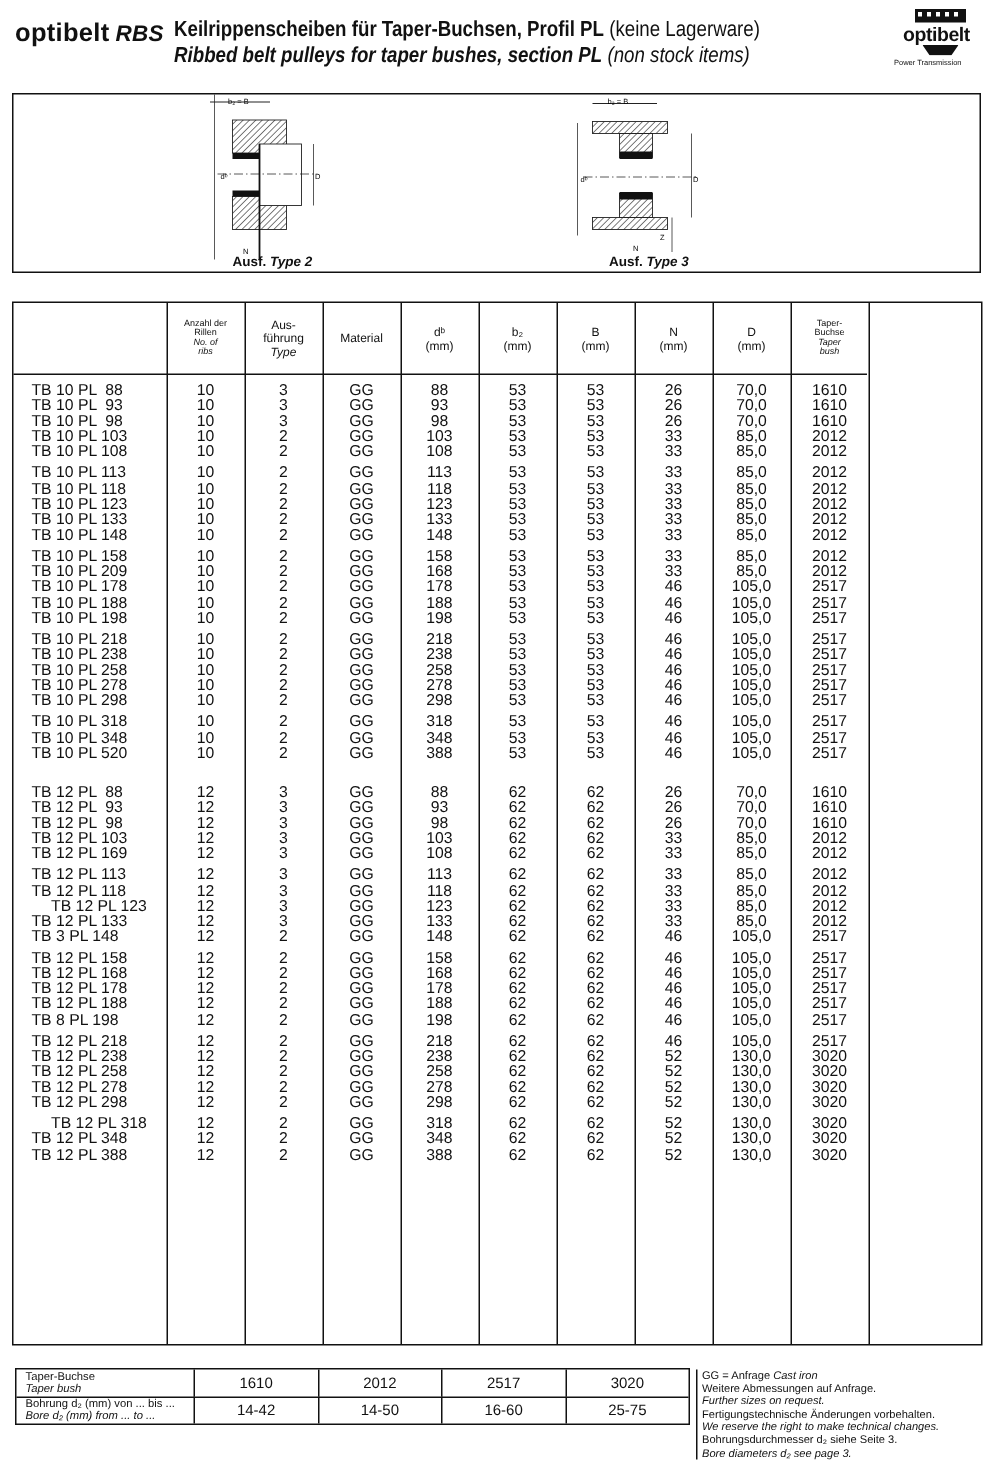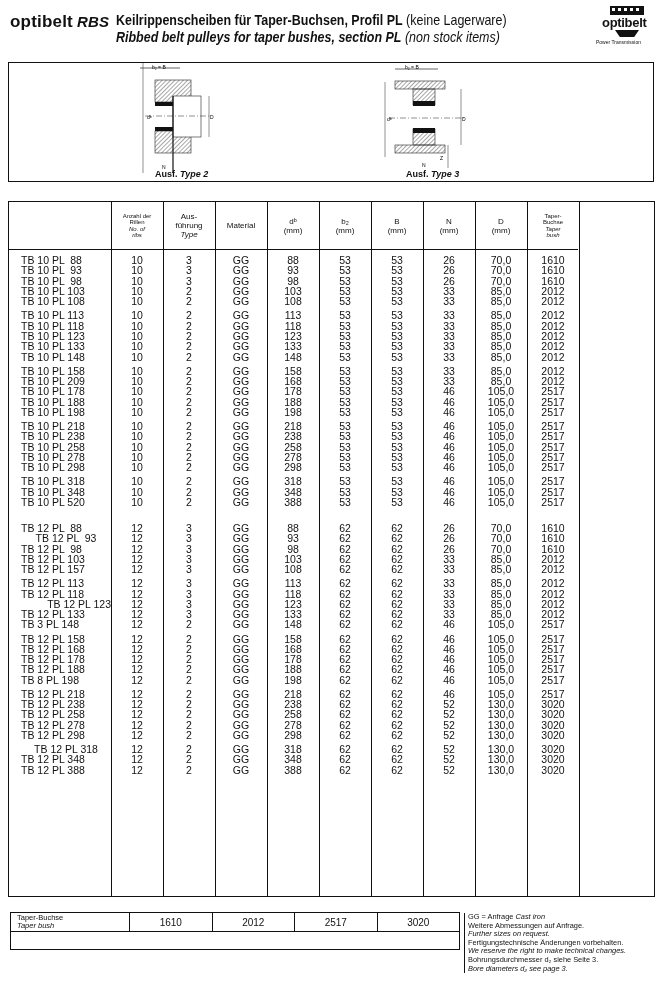--- a/index.html
+++ b/index.html
@@ -397,21 +397,21 @@
       <div class="cell" style="top: 320.9px; left: 12px; width: 90px; text-align: left;">TB 12 PL  88</div>
       <div class="cell" style="top: 320.9px; left: 102px; width: 52px; text-align: center;">12</div>
       <div class="cell" style="top: 320.9px; left: 154px; width: 52px; text-align: center;">3</div>
       <div class="cell" style="top: 320.9px; left: 206px; width: 52px; text-align: center;">GG</div>
       <div class="cell" style="top: 320.9px; left: 258px; width: 52px; text-align: center;">88</div>
       <div class="cell" style="top: 320.9px; left: 310px; width: 52px; text-align: center;">62</div>
       <div class="cell" style="top: 320.9px; left: 362px; width: 52px; text-align: center;">62</div>
       <div class="cell" style="top: 320.9px; left: 414px; width: 52px; text-align: center;">26</div>
       <div class="cell" style="top: 320.9px; left: 466px; width: 52px; text-align: center;">70,0</div>
       <div class="cell" style="top: 320.9px; left: 518px; width: 52px; text-align: center;">1610</div>
-      <div class="cell" style="top: 331.2px; left: 12px; width: 90px; text-align: center;">TB 12 PL  93</div>
+      <div class="cell" style="top: 331.2px; left: 12px; width: 90px; text-align: left;">TB 12 PL  93</div>
       <div class="cell" style="top: 331.2px; left: 102px; width: 52px; text-align: center;">12</div>
       <div class="cell" style="top: 331.2px; left: 154px; width: 52px; text-align: center;">3</div>
       <div class="cell" style="top: 331.2px; left: 206px; width: 52px; text-align: center;">GG</div>
       <div class="cell" style="top: 331.2px; left: 258px; width: 52px; text-align: center;">93</div>
       <div class="cell" style="top: 331.2px; left: 310px; width: 52px; text-align: center;">62</div>
       <div class="cell" style="top: 331.2px; left: 362px; width: 52px; text-align: center;">62</div>
       <div class="cell" style="top: 331.2px; left: 414px; width: 52px; text-align: center;">26</div>
       <div class="cell" style="top: 331.2px; left: 466px; width: 52px; text-align: center;">70,0</div>
       <div class="cell" style="top: 331.2px; left: 518px; width: 52px; text-align: center;">1610</div>
       <div class="cell" style="top: 341.5px; left: 12px; width: 90px; text-align: left;">TB 12 PL  98</div>
@@ -427,21 +427,21 @@
       <div class="cell" style="top: 351.8px; left: 12px; width: 90px; text-align: left;">TB 12 PL 103</div>
       <div class="cell" style="top: 351.8px; left: 102px; width: 52px; text-align: center;">12</div>
       <div class="cell" style="top: 351.8px; left: 154px; width: 52px; text-align: center;">3</div>
       <div class="cell" style="top: 351.8px; left: 206px; width: 52px; text-align: center;">GG</div>
       <div class="cell" style="top: 351.8px; left: 258px; width: 52px; text-align: center;">103</div>
       <div class="cell" style="top: 351.8px; left: 310px; width: 52px; text-align: center;">62</div>
       <div class="cell" style="top: 351.8px; left: 362px; width: 52px; text-align: center;">62</div>
       <div class="cell" style="top: 351.8px; left: 414px; width: 52px; text-align: center;">33</div>
       <div class="cell" style="top: 351.8px; left: 466px; width: 52px; text-align: center;">85,0</div>
       <div class="cell" style="top: 351.8px; left: 518px; width: 52px; text-align: center;">2012</div>
-      <div class="cell" style="top: 362.1px; left: 12px; width: 90px; text-align: left;">TB 12 PL 157</div>
+      <div class="cell" style="top: 362.1px; left: 12px; width: 90px; text-align: left;">TB 12 PL 169</div>
       <div class="cell" style="top: 362.1px; left: 102px; width: 52px; text-align: center;">12</div>
       <div class="cell" style="top: 362.1px; left: 154px; width: 52px; text-align: center;">3</div>
       <div class="cell" style="top: 362.1px; left: 206px; width: 52px; text-align: center;">GG</div>
       <div class="cell" style="top: 362.1px; left: 258px; width: 52px; text-align: center;">108</div>
       <div class="cell" style="top: 362.1px; left: 310px; width: 52px; text-align: center;">62</div>
       <div class="cell" style="top: 362.1px; left: 362px; width: 52px; text-align: center;">62</div>
       <div class="cell" style="top: 362.1px; left: 414px; width: 52px; text-align: center;">33</div>
       <div class="cell" style="top: 362.1px; left: 466px; width: 52px; text-align: center;">85,0</div>
       <div class="cell" style="top: 362.1px; left: 518px; width: 52px; text-align: center;">2012</div>
       <div class="cell" style="top: 376.2px; left: 12px; width: 90px; text-align: left;">TB 12 PL 113</div>
@@ -457,21 +457,21 @@
       <div class="cell" style="top: 386.5px; left: 12px; width: 90px; text-align: left;">TB 12 PL 118</div>
       <div class="cell" style="top: 386.5px; left: 102px; width: 52px; text-align: center;">12</div>
       <div class="cell" style="top: 386.5px; left: 154px; width: 52px; text-align: center;">3</div>
       <div class="cell" style="top: 386.5px; left: 206px; width: 52px; text-align: center;">GG</div>
       <div class="cell" style="top: 386.5px; left: 258px; width: 52px; text-align: center;">118</div>
       <div class="cell" style="top: 386.5px; left: 310px; width: 52px; text-align: center;">62</div>
       <div class="cell" style="top: 386.5px; left: 362px; width: 52px; text-align: center;">62</div>
       <div class="cell" style="top: 386.5px; left: 414px; width: 52px; text-align: center;">33</div>
       <div class="cell" style="top: 386.5px; left: 466px; width: 52px; text-align: center;">85,0</div>
       <div class="cell" style="top: 386.5px; left: 518px; width: 52px; text-align: center;">2012</div>
-      <div class="cell" style="top: 396.8px; left: 12px; width: 90px; text-align: right;">TB 12 PL 123</div>
+      <div class="cell" style="top: 396.8px; left: 12px; width: 90px; text-align: center;">TB 12 PL 123</div>
       <div class="cell" style="top: 396.8px; left: 102px; width: 52px; text-align: center;">12</div>
       <div class="cell" style="top: 396.8px; left: 154px; width: 52px; text-align: center;">3</div>
       <div class="cell" style="top: 396.8px; left: 206px; width: 52px; text-align: center;">GG</div>
       <div class="cell" style="top: 396.8px; left: 258px; width: 52px; text-align: center;">123</div>
       <div class="cell" style="top: 396.8px; left: 310px; width: 52px; text-align: center;">62</div>
       <div class="cell" style="top: 396.8px; left: 362px; width: 52px; text-align: center;">62</div>
       <div class="cell" style="top: 396.8px; left: 414px; width: 52px; text-align: center;">33</div>
       <div class="cell" style="top: 396.8px; left: 466px; width: 52px; text-align: center;">85,0</div>
       <div class="cell" style="top: 396.8px; left: 518px; width: 52px; text-align: center;">2012</div>
       <div class="cell" style="top: 407.1px; left: 12px; width: 90px; text-align: left;">TB 12 PL 133</div>
@@ -641,20 +641,30 @@
   <div class="row" style="top:0;border-bottom:1px solid #111">
     <div class="lbl">
       <div>Taper-Buchse</div>
       <i>Taper bush</i>
     </div>
     <div class="val">1610</div>
     <div class="val">2012</div>
     <div class="val">2517</div>
     <div class="val">3020</div>
   </div>
+  <div class="row" style="top:18px">
+    <div class="lbl">
+      <div>Bohrung d₂ (mm) von ... bis ...</div>
+      <i>Bore d₂ (mm) from ... to ...</i>
+    </div>
+    <div class="val">14-42</div>
+    <div class="val">14-50</div>
+    <div class="val">16-60</div>
+    <div class="val">25-75</div>
+  </div>
 </div>
 
 <div class="abs notes">
   <div><span>GG = Anfrage</span> <i>Cast iron</i></div>
   <div>Weitere Abmessungen auf Anfrage.</div>
   <i style="display:block">Further sizes on request.</i>
   <div>Fertigungstechnische Änderungen vorbehalten.</div>
   <i style="display:block">We reserve the right to make technical changes.</i>
   <div>Bohrungsdurchmesser d₂ siehe Seite 3.</div>
   <i style="display:block">Bore diameters d₂ see page 3.</i>

